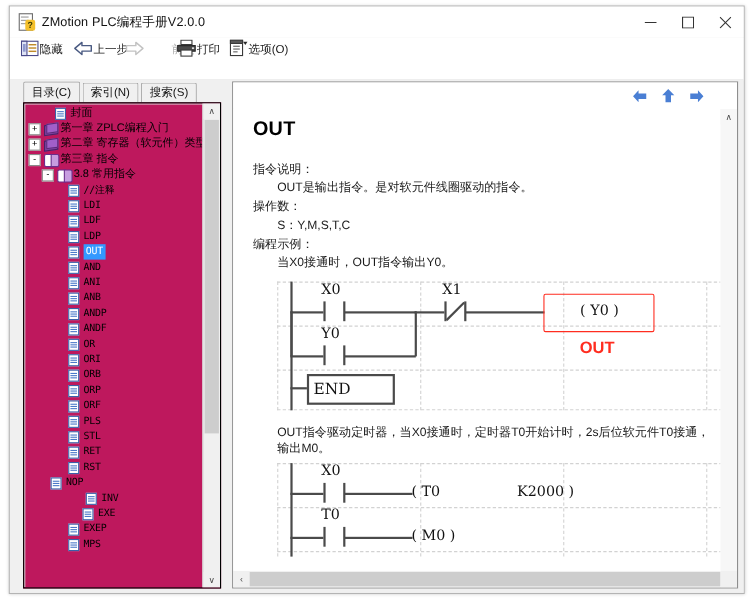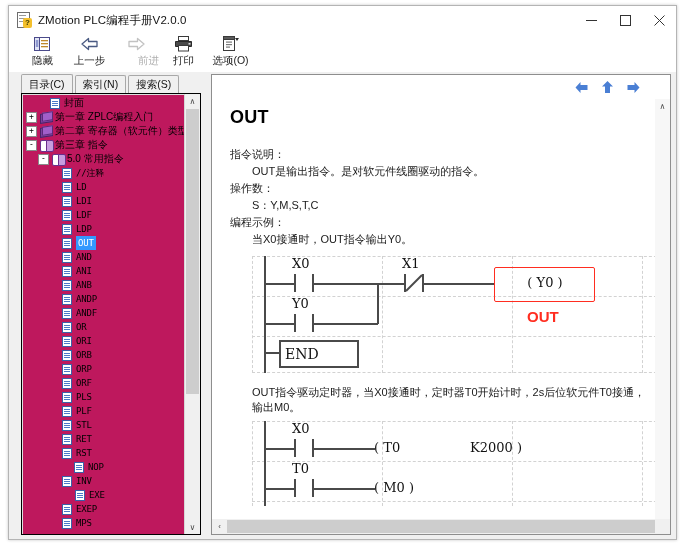--- a/index.html
+++ b/index.html
@@ -44,21 +44,21 @@
     color:#333;font-size:11px;
   }
   .win-btn svg{display:block;}
 
   
   .toolbar{
     height:38px;background:#ffffff;display:flex;align-items:flex-start;
     padding-left:10px;border-bottom:1px solid #dcdcdc;
   }
   .tb-item{
-    width:47px;display:flex;flex-direction:column;align-items:center;
+    width:47px;display:flex;flex-direction:row;align-items:center;
     padding-top:1px;
   }
   .tb-ico{height:18px;display:flex;align-items:center;justify-content:center;}
   .tb-lab{font-size:10.5px;color:#1a1a1a;margin-top:1px;white-space:nowrap;}
   .tb-item.disabled .tb-lab{color:#b0b0b0;margin-left:24px;}
 
   
   .content{position:absolute;left:0;top:66px;right:0;bottom:0;background:#f0f0f0;}
 
   
@@ -312,35 +312,30 @@
                 <span class="r"></span>
               </span>
               <span class="tlabel">第三章 指令</span>
             </div>
             <div class="trow" style="padding-left: 16px;">
               <span class="tog">-</span>
               <span class="ico-obook">
                 <span class="l"></span>
                 <span class="r"></span>
               </span>
-              <span class="tlabel">5.0 常用指令</span>
+              <span class="tlabel">3.8 常用指令</span>
             </div>
             <div class="trow" style="padding-left: 28px;">
               <span class="tog none"></span>
               <span class="ico-topic"></span>
               <span class="tlabel mono">//注释</span>
             </div>
             <div class="trow" style="padding-left: 28px;">
               <span class="tog none"></span>
               <span class="ico-topic"></span>
-              <span class="tlabel mono">LD</span>
-            </div>
-            <div class="trow" style="padding-left: 28px;">
-              <span class="tog none"></span>
-              <span class="ico-topic"></span>
               <span class="tlabel mono">LDI</span>
             </div>
             <div class="trow" style="padding-left: 28px;">
               <span class="tog none"></span>
               <span class="ico-topic"></span>
               <span class="tlabel mono">LDF</span>
             </div>
             <div class="trow" style="padding-left: 28px;">
               <span class="tog none"></span>
               <span class="ico-topic"></span>
@@ -402,43 +397,38 @@
               <span class="tlabel mono">ORF</span>
             </div>
             <div class="trow" style="padding-left: 28px;">
               <span class="tog none"></span>
               <span class="ico-topic"></span>
               <span class="tlabel mono">PLS</span>
             </div>
             <div class="trow" style="padding-left: 28px;">
               <span class="tog none"></span>
               <span class="ico-topic"></span>
-              <span class="tlabel mono">PLF</span>
-            </div>
-            <div class="trow" style="padding-left: 28px;">
-              <span class="tog none"></span>
-              <span class="ico-topic"></span>
               <span class="tlabel mono">STL</span>
             </div>
             <div class="trow" style="padding-left: 28px;">
               <span class="tog none"></span>
               <span class="ico-topic"></span>
               <span class="tlabel mono">RET</span>
             </div>
             <div class="trow" style="padding-left: 28px;">
               <span class="tog none"></span>
               <span class="ico-topic"></span>
               <span class="tlabel mono">RST</span>
             </div>
-            <div class="trow" style="padding-left: 40px;">
+            <div class="trow" style="padding-left: 12px;">
               <span class="tog none"></span>
               <span class="ico-topic"></span>
               <span class="tlabel mono">NOP</span>
             </div>
-            <div class="trow" style="padding-left: 28px;">
+            <div class="trow" style="padding-left: 44px;">
               <span class="tog none"></span>
               <span class="ico-topic"></span>
               <span class="tlabel mono">INV</span>
             </div>
             <div class="trow" style="padding-left: 41px;">
               <span class="tog none"></span>
               <span class="ico-topic"></span>
               <span class="tlabel mono">EXE</span>
             </div>
             <div class="trow" style="padding-left: 28px; text-align: center;">

